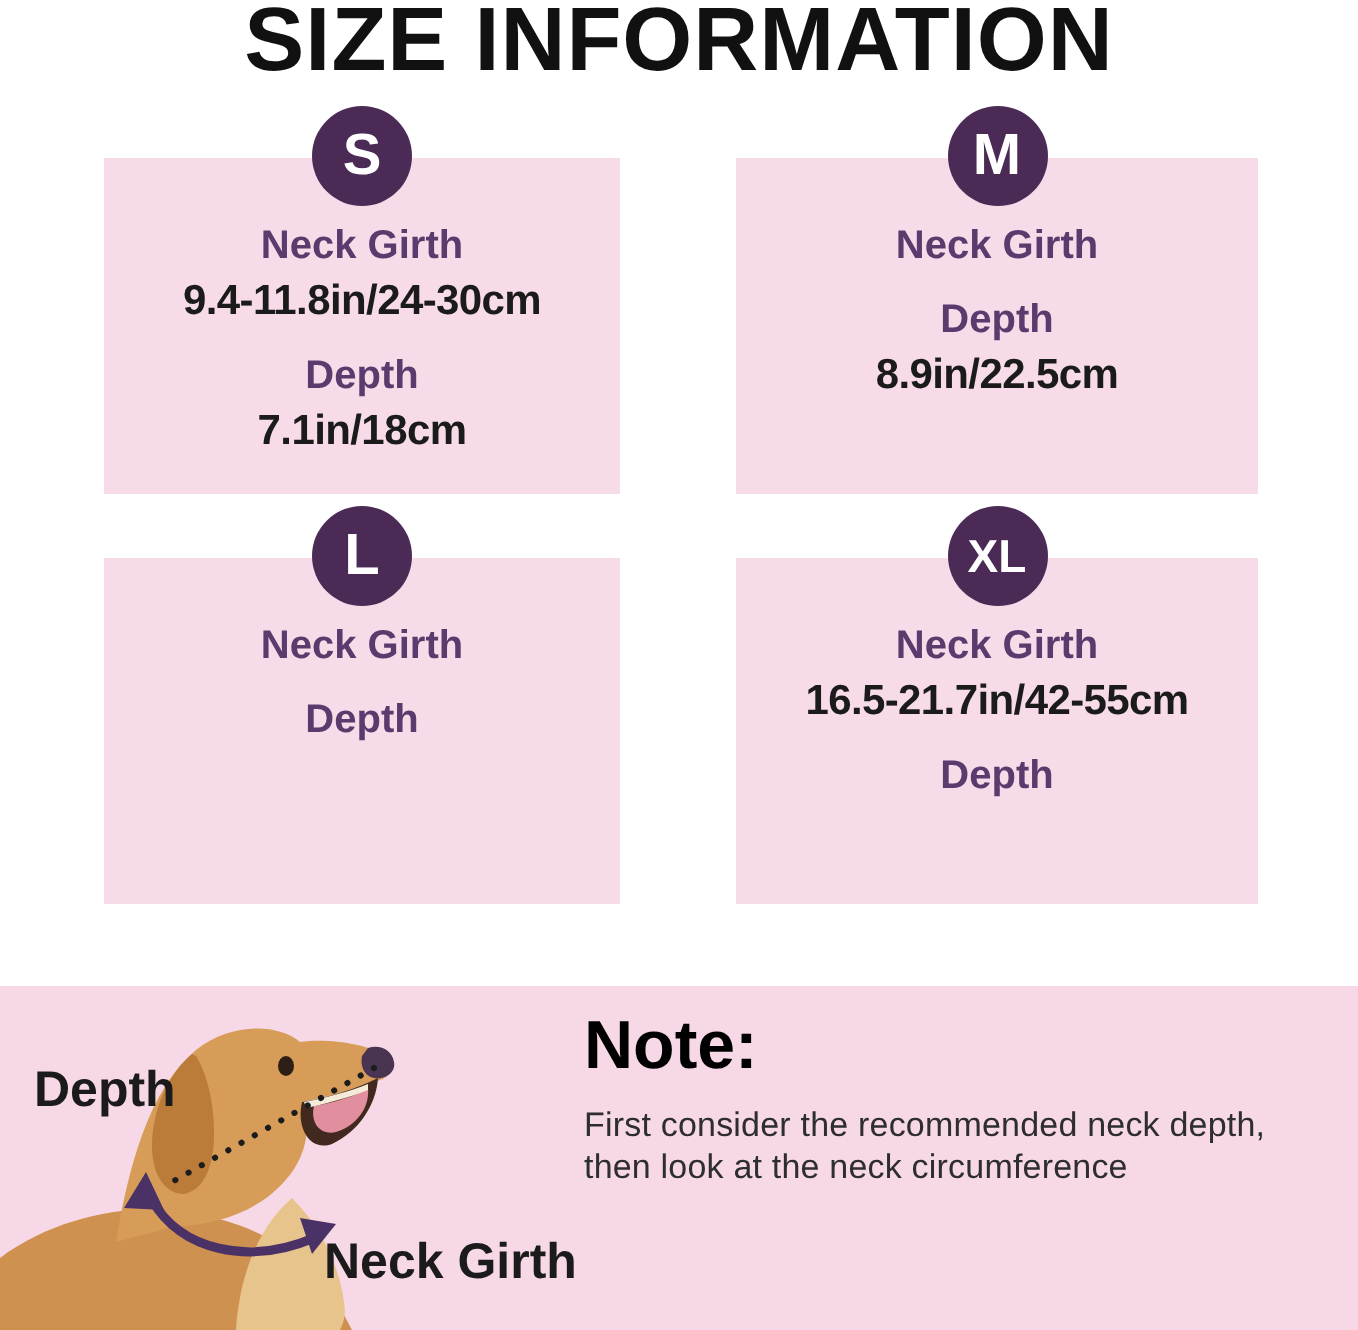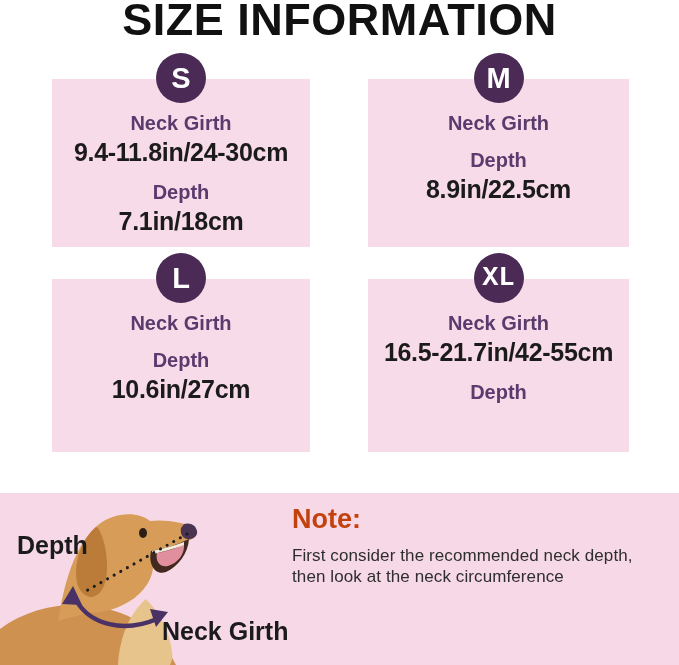--- a/index.html
+++ b/index.html
@@ -21,45 +21,45 @@
   .card.l  {left:52px; top:279px;width:258px;height:173px;}
   .card.xl {left:368px;top:279px;width:261px;height:173px;}
   .badge{
     position:absolute;top:-26px;left:50%;transform:translateX(-50%);
     width:50px;height:50px;border-radius:50%;background:#4b2a56;
     display:flex;align-items:center;justify-content:center;
   }
   .badge-letter{
     color:#ffffff;font-size:29px;font-weight:800;line-height:1;
   }
-  .card[data-size="XL"] .badge-letter{font-size:27px;font-family:Liberation Mono, monospace;}
+  .card[data-size="XL"] .badge-letter{font-size:23px;}
   .card-inner{padding-top:34px;}
   .meas-label{
     color:#5b3a6d;font-size:20px;font-weight:700;line-height:1;
   }
   .meas-value{
-    color:#1b1b1b;font-size:25px;font-weight:800;line-height:1;
+    color:#1b1b1b;font-size:21px;font-weight:800;line-height:1;
     margin-top:7px;letter-spacing:-.3px;
   }
   .meas-label.depth{margin-top:17px;}
   
   .bottom-band{
     position:absolute;left:0;top:493px;width:679px;height:172px;
     background:#f7d8e6;
   }
   .dog-svg{position:absolute;left:0;top:0;width:300px;height:172px;}
   .diagram-label{
     position:absolute;color:#1b1b1b;font-size:25px;font-weight:800;line-height:1;
   }
   .diagram-label.depth-l{left:17px;top:40px;}
   .diagram-label.girth-l{left:162px;top:126px;}
   
   .note{position:absolute;left:292px;top:13px;width:382px;}
   .note-heading{
-    color:#c2410c;font-size:27px;font-weight:800;line-height:1;margin:0 0 12px 0;
+    color:#000000;font-size:34px;font-weight:800;line-height:1;margin:0 0 12px 0;
   }
   .note-para{
     color:#2e2e2e;font-size:17px;line-height:1.25;margin:0 0 11px 0;
     white-space:pre-line;letter-spacing:.1px;
   }
 </style>
 </head>
 <body>
 
 <div class="title">SIZE INFORMATION</div>
@@ -87,21 +87,20 @@
   </div>
 </div>
 
 <div class="card l" data-size="L">
   <div class="badge">
     <span class="badge-letter">L</span>
   </div>
   <div class="card-inner">
     <div class="meas-label">Neck Girth</div>
     <div class="meas-label depth">Depth</div>
-    <div class="meas-value">10.6in/27cm</div>
   </div>
 </div>
 
 <div class="card xl" data-size="XL">
   <div class="badge">
     <span class="badge-letter">XL</span>
   </div>
   <div class="card-inner">
     <div class="meas-label">Neck Girth</div>
     <div class="meas-value">16.5-21.7in/42-55cm</div>

